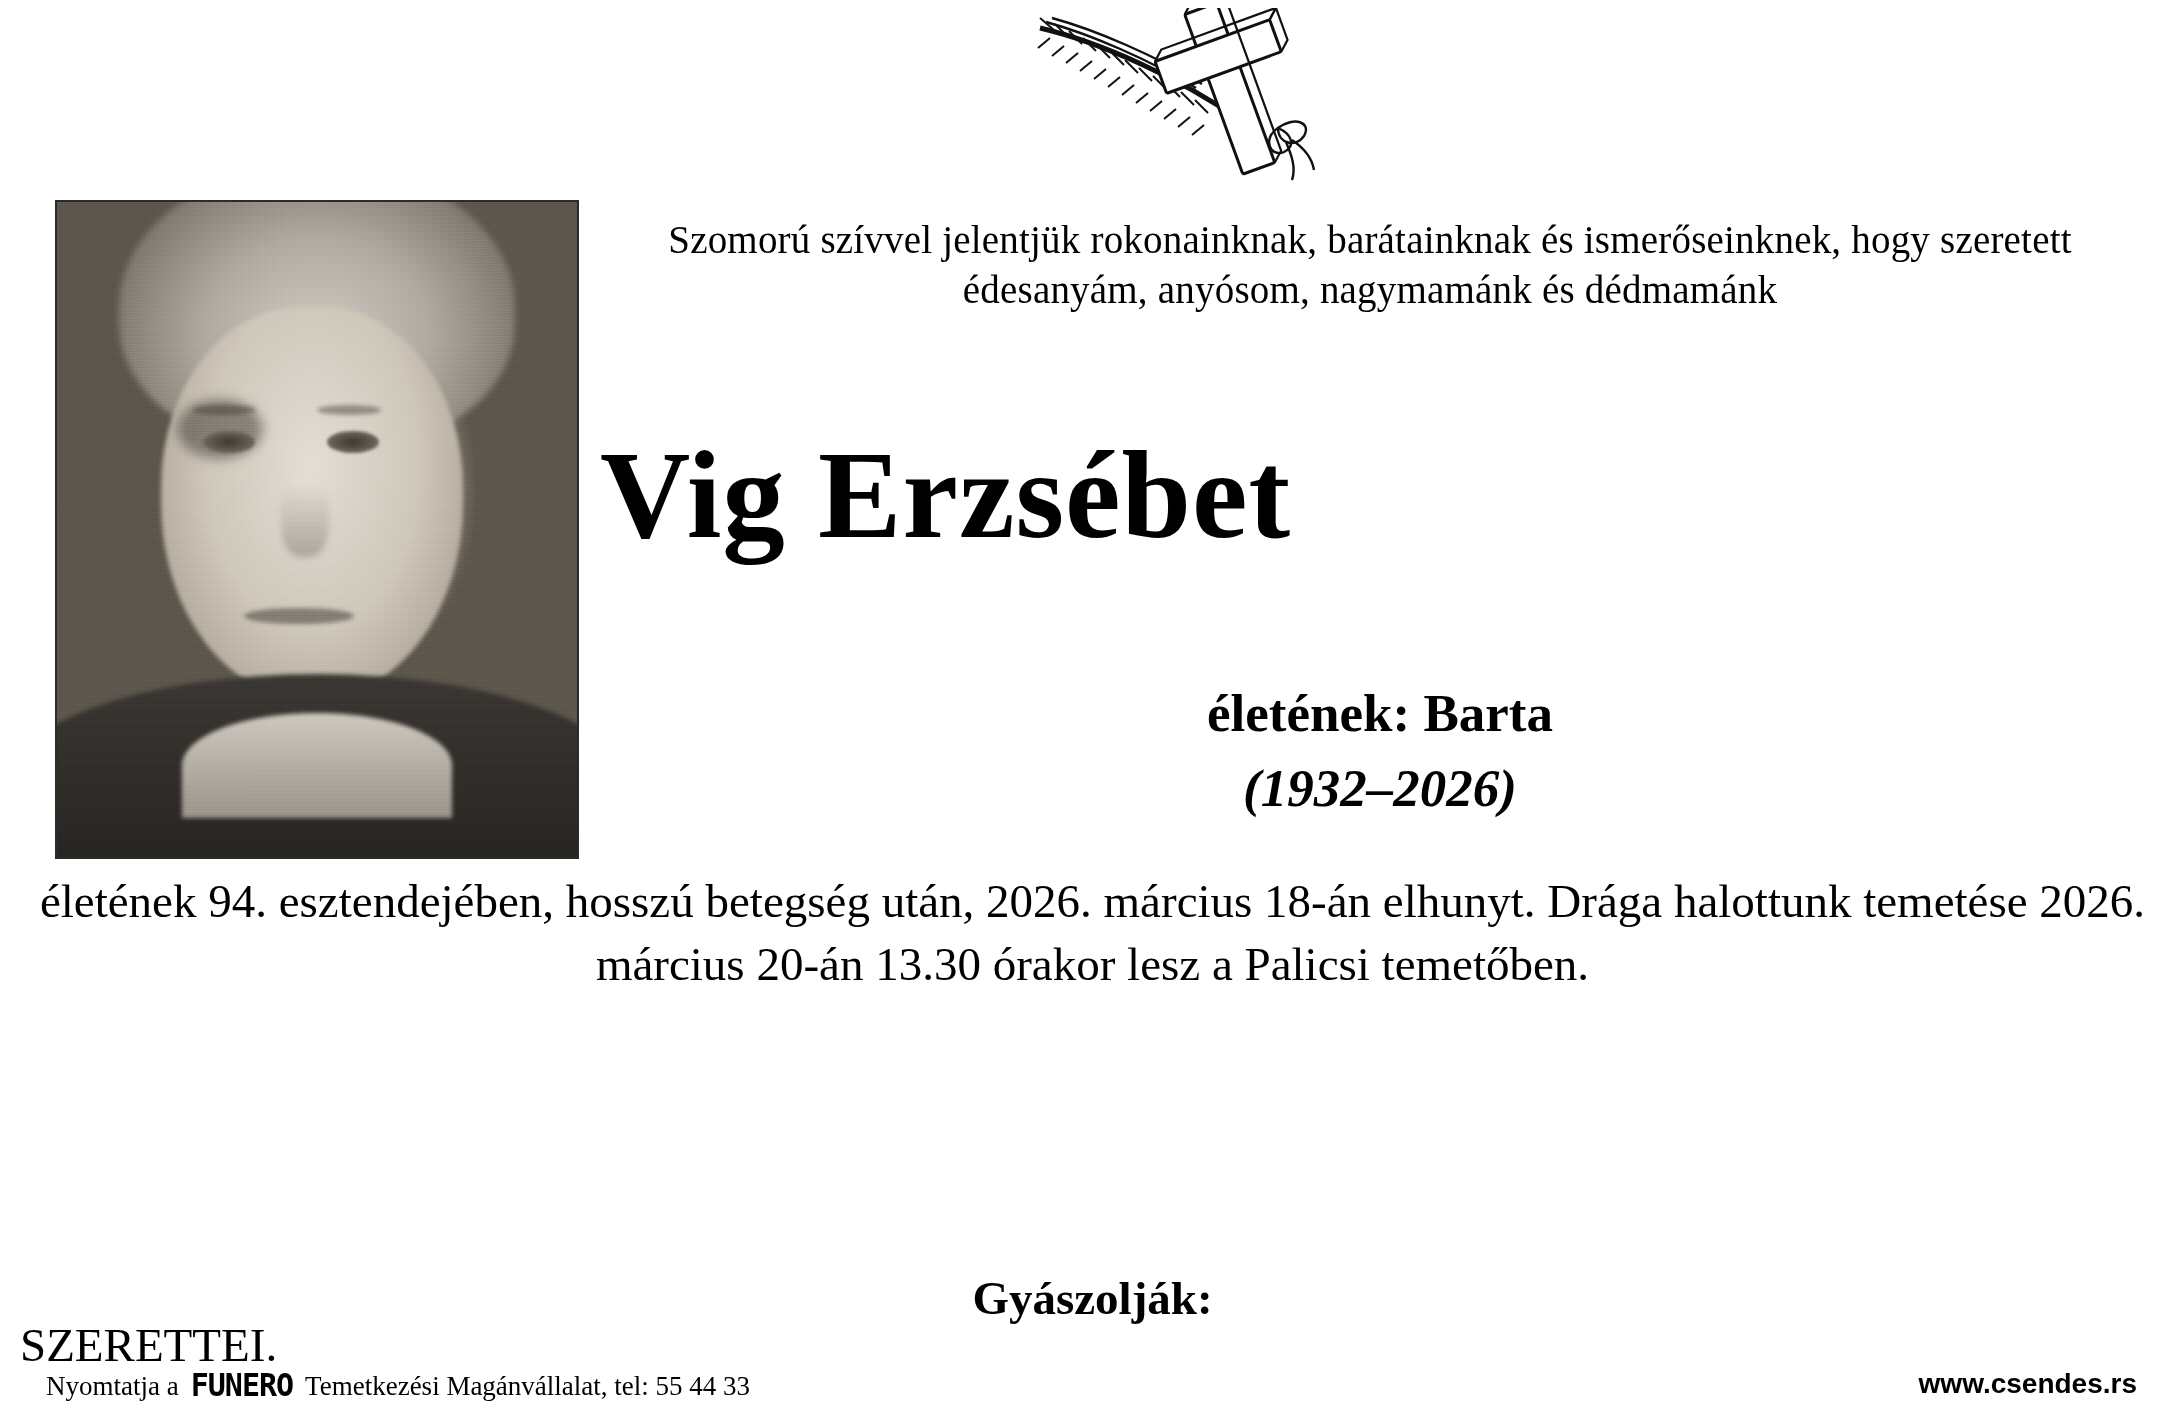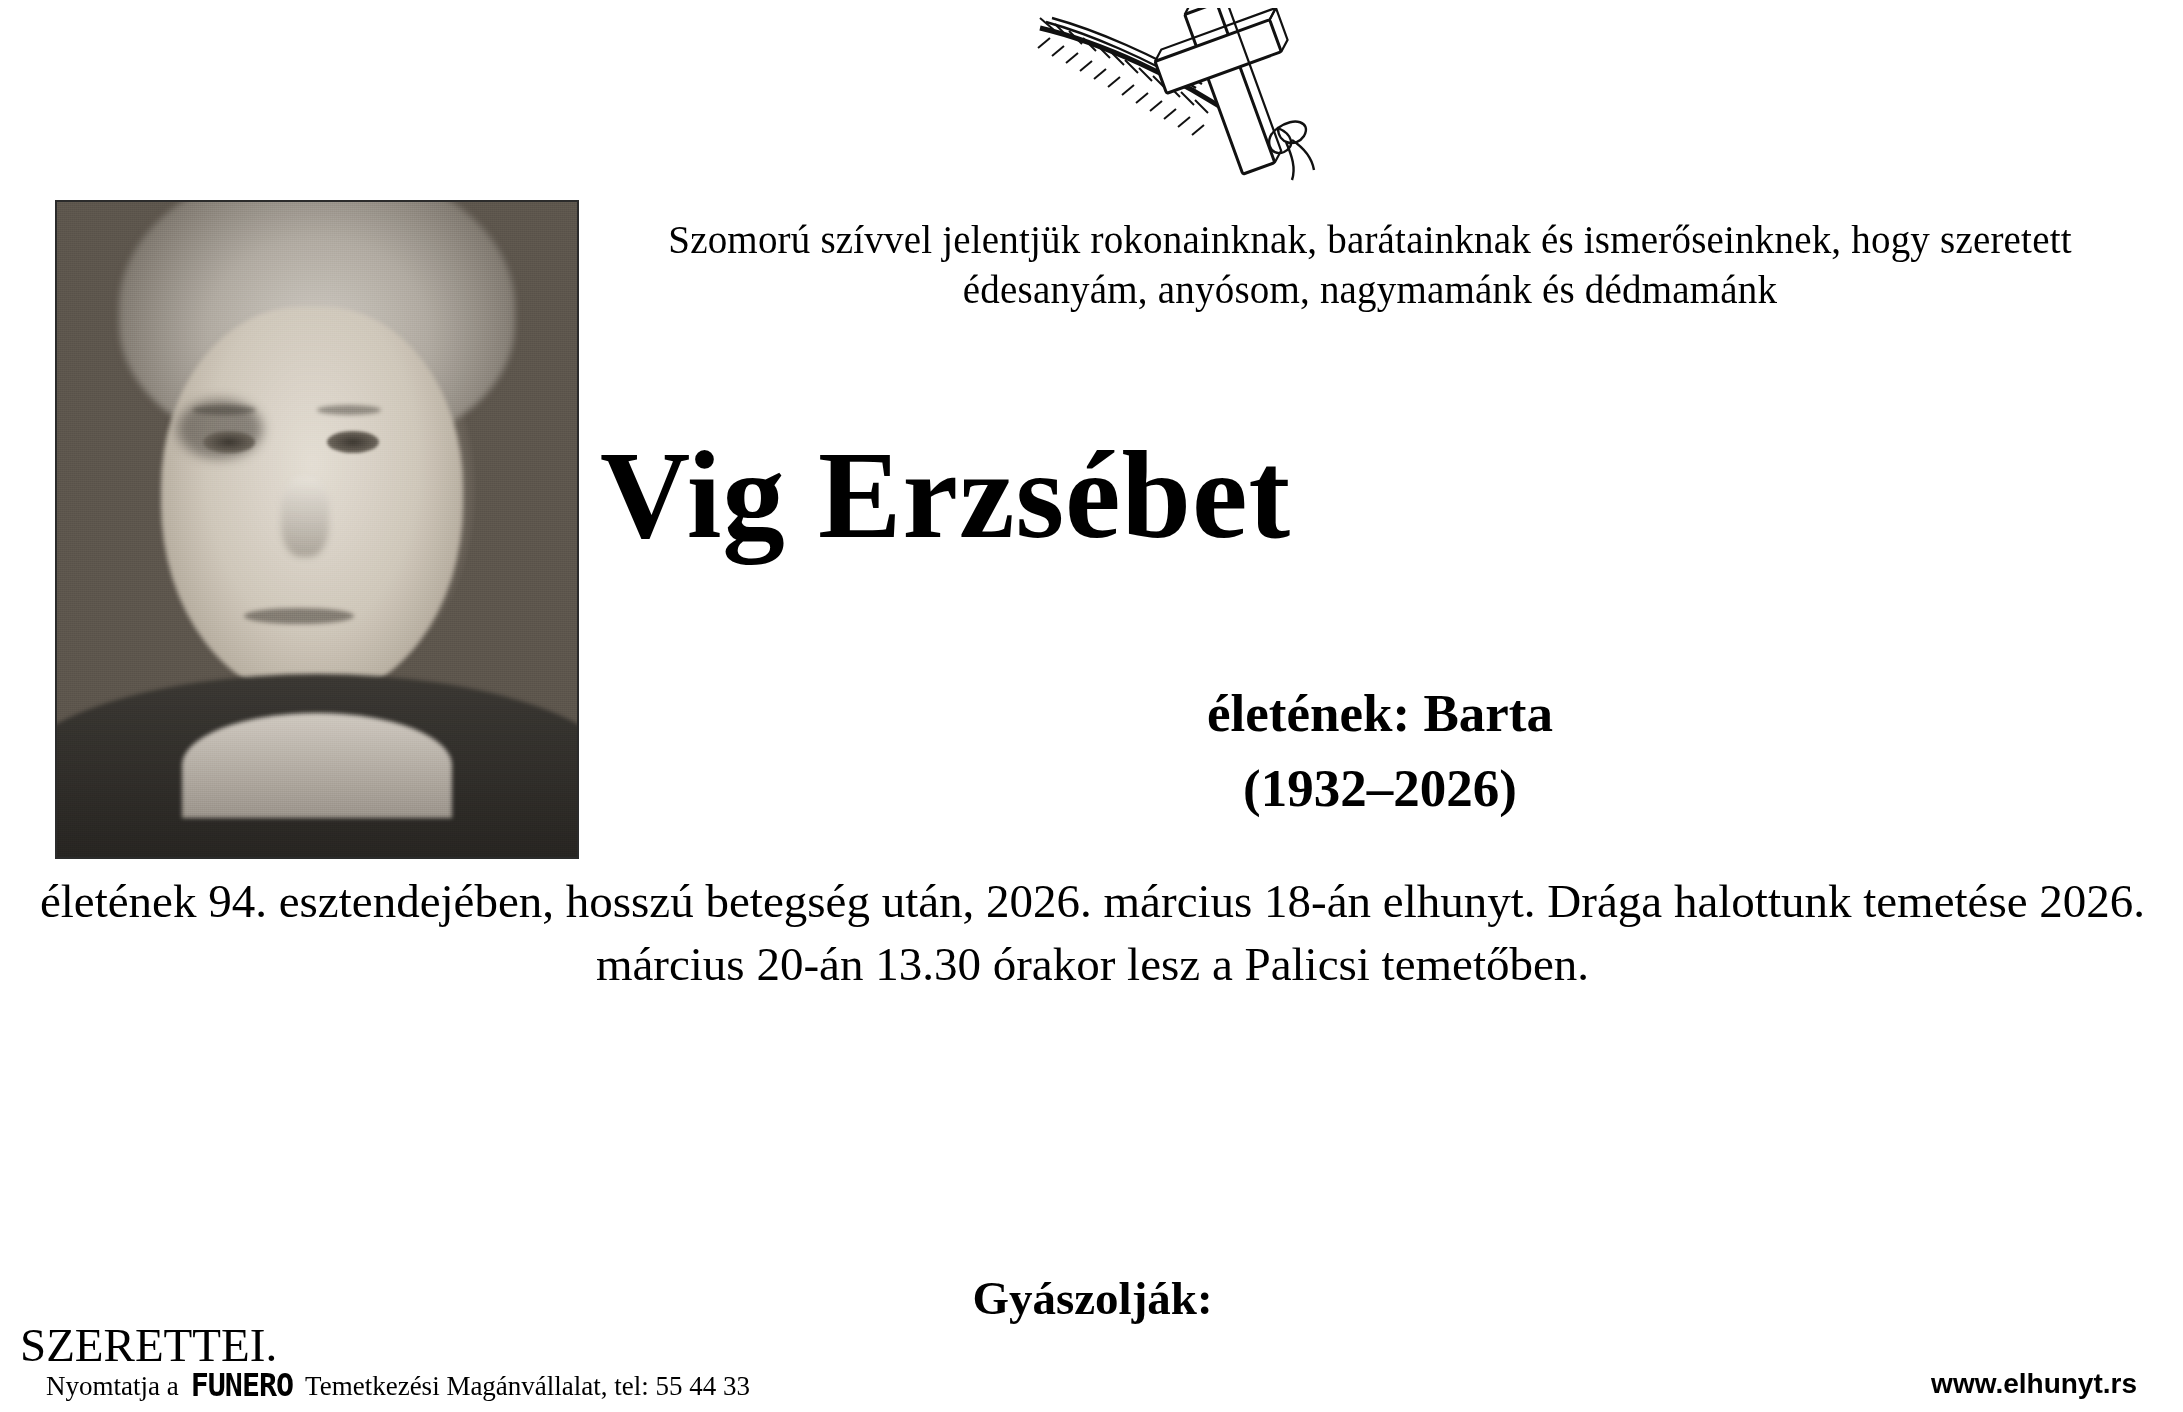--- a/index.html
+++ b/index.html
@@ -172,20 +172,21 @@
 
   .years {
     position: absolute;
     left: 600px;
     top: 755px;
     width: 1560px;
     text-align: center;
     font-weight: bold;
     font-size: 53px;
     line-height: 1.25;
+    font-style: italic;
   }
 
   .details {
     position: absolute;
     left: 20px;
     top: 870px;
     width: 2145px;
     text-align: center;
     font-size: 47px;
     line-height: 1.33;
@@ -339,15 +340,15 @@
 
   <div class="mourn-title">Gyászolják:</div>
   <div class="mourn-by">SZERETTEI.</div>
 
   <div class="footer-left">
     <span>Nyomtatja a</span>
     <span class="brand">FUNERO</span>
     <span>Temetkezési Magánvállalat, tel: 55 44 33</span>
   </div>
 
-  <div class="footer-right">www.elhunyt.rs</div>
+  <div class="footer-right">www.csendes.rs</div>
 
 </div>
 
 </body></html>

